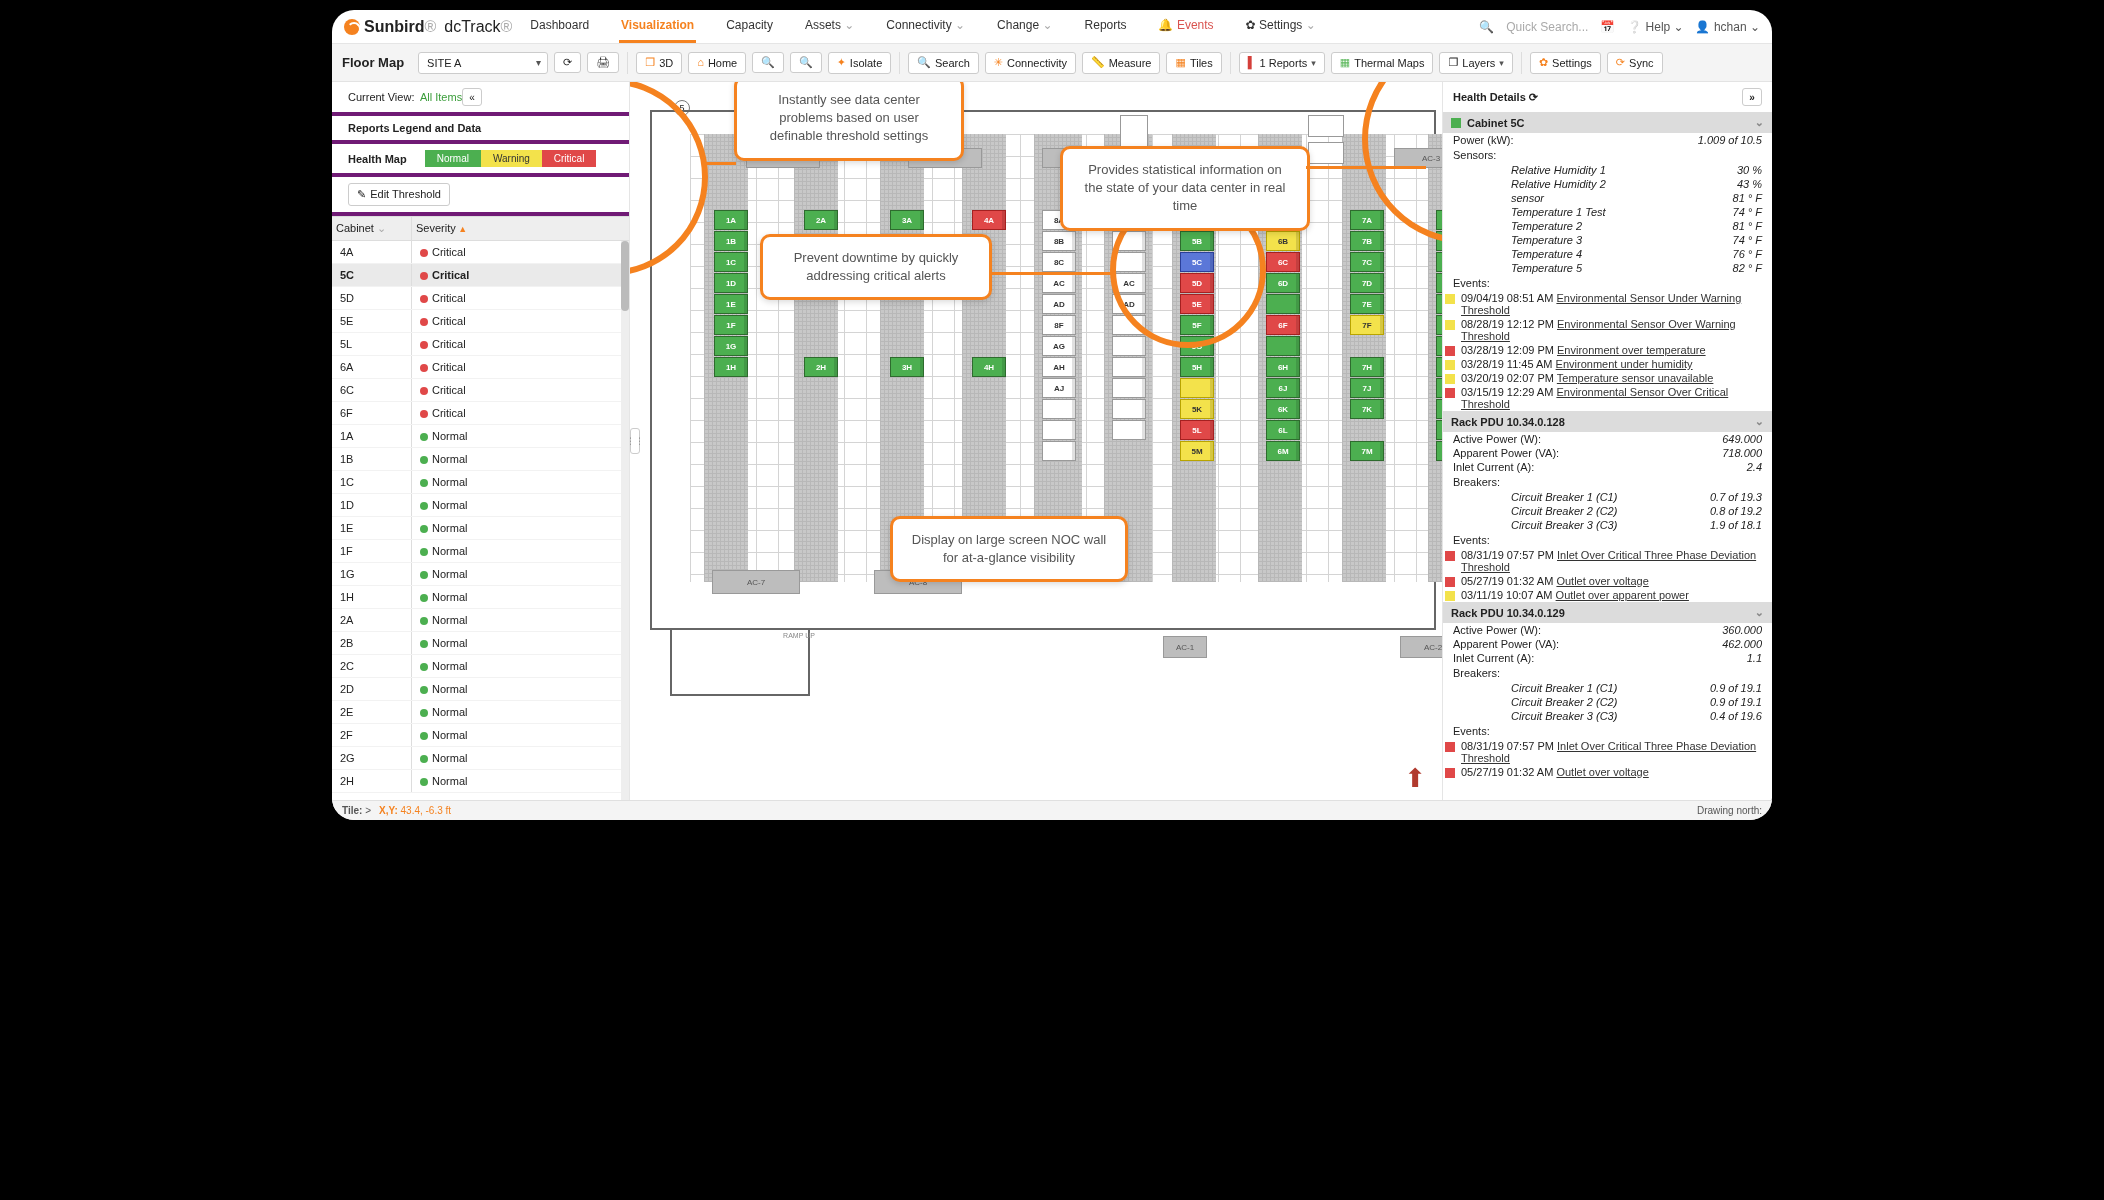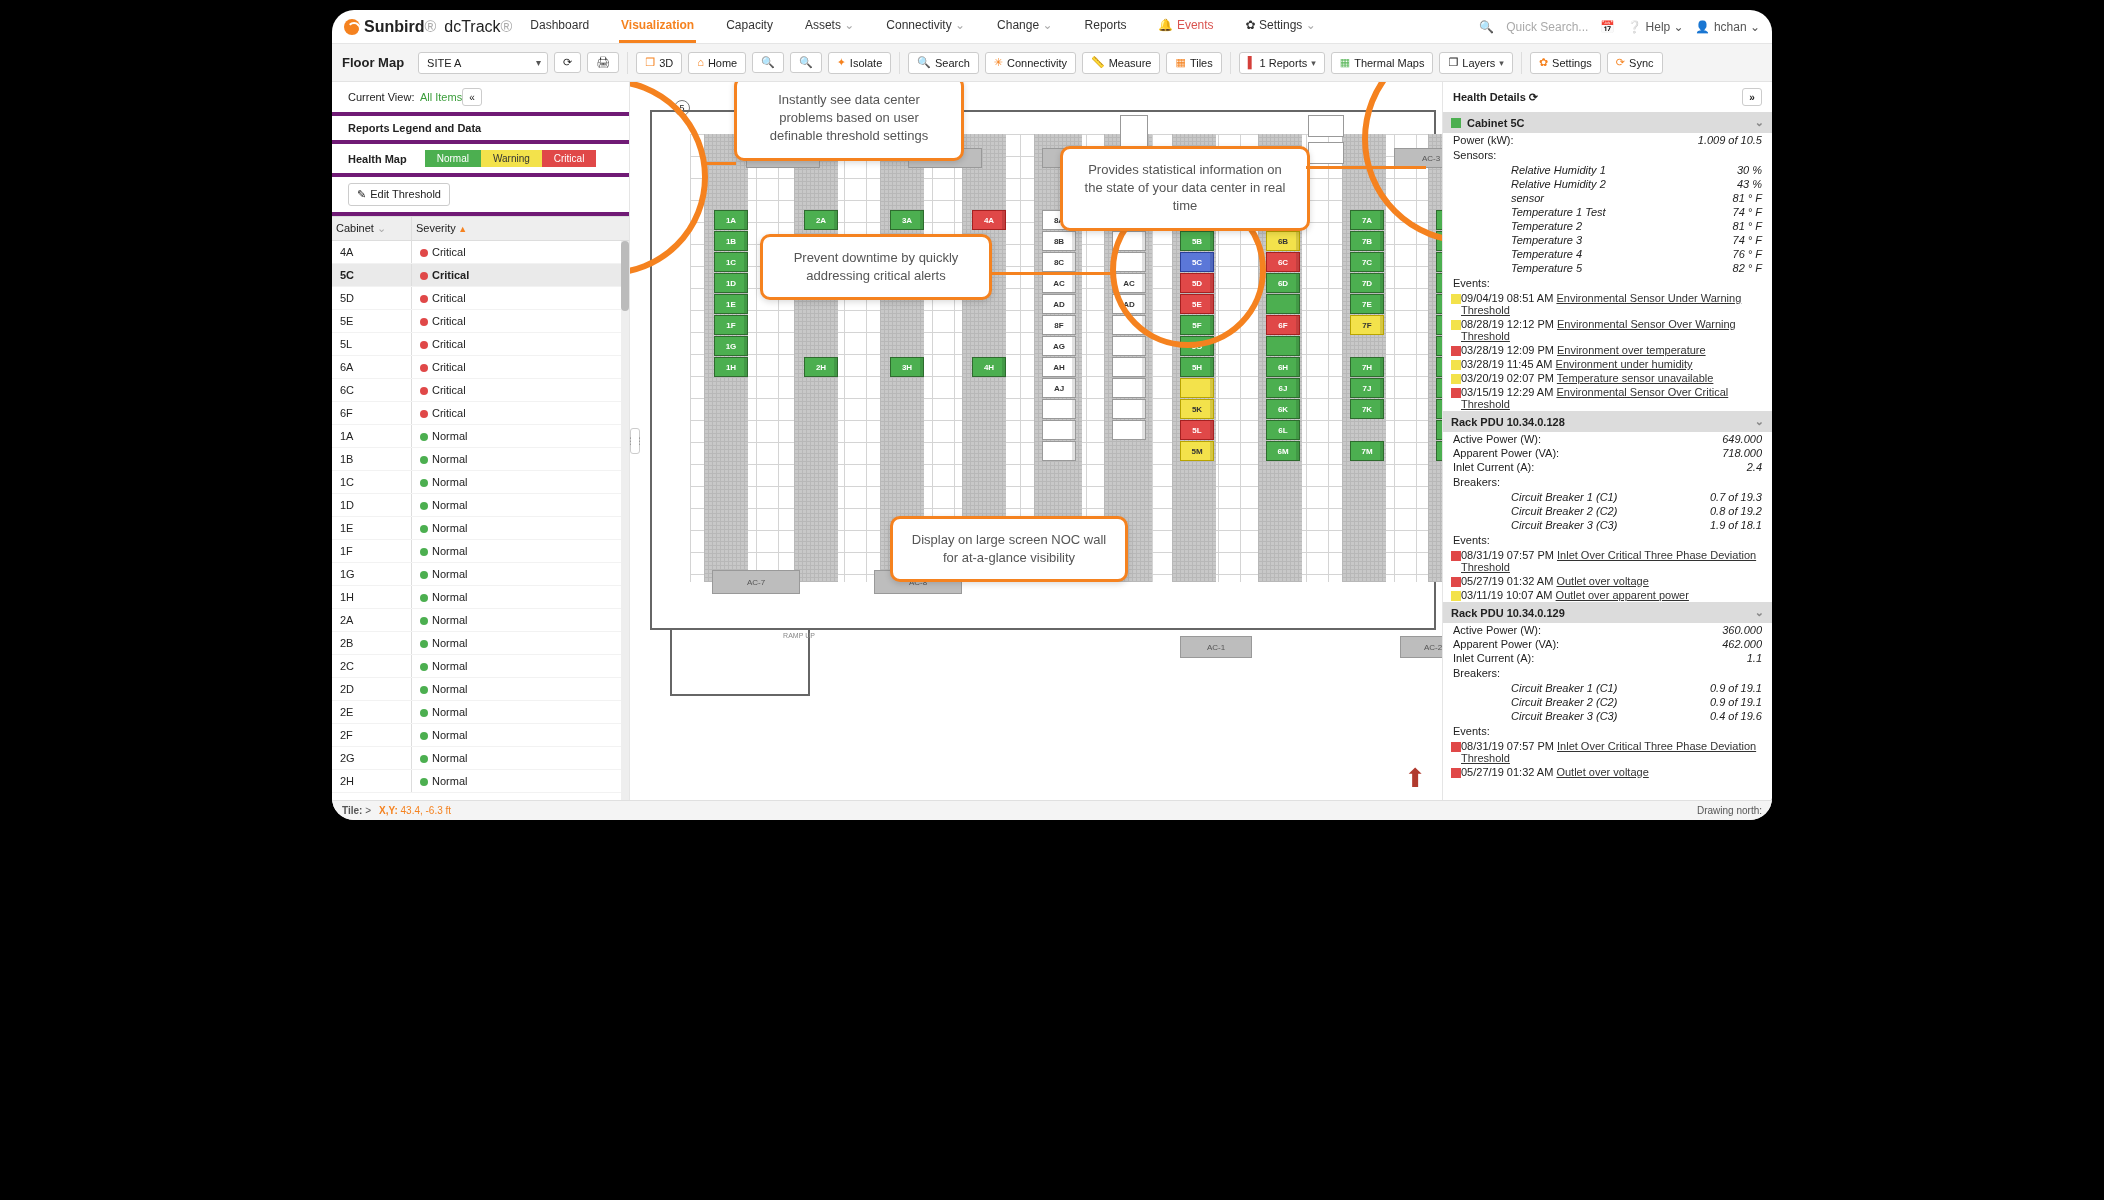--- a/index.html
+++ b/index.html
@@ -94,21 +94,21 @@
   .sq-g{background:#4caf50;}
   .sq-y{background:#f3e24b;}
   .sq-r{background:#e04848;}
   .rp-bar .chev{margin-left:auto;color:#888;}
   .kv{display:flex;justify-content:space-between;padding:1px 10px;}
   .kv .k{color:#222;}
   .kv .v{color:#222;font-style:italic;}
   .kv.indent .k{padding-left:58px;font-style:italic;}
   .kv.noindent .k{font-style:normal;}
   .sec-label{padding:2px 10px;}
-  .ev-row{display:flex;padding:1px 8px;align-items:flex-start;}
+  .ev-row{display:flex;gap:6px;padding:1px 2px;align-items:flex-start;}
   .ev-row .sq{width:10px;height:10px;margin-top:2px;flex:none;}
   .ev-row a{color:#333;text-decoration:underline;}
 
   
   .status{position:absolute;left:0;right:0;bottom:0;height:20px;background:#f4f4f4;border-top:1px solid #e0e0e0;display:flex;align-items:center;font-size:10px;color:#555;padding:0 10px;}
   .status .tile{color:#555;}
   .status .xy{color:#f5821f;margin-left:8px;}
   .status .north{margin-left:auto;}
   .lt{color:#aaa;}
 </style>
@@ -367,21 +367,21 @@
         <div class="ac-unit" style="left:258px;top:48px;width:74px;height:20px">AC-5</div>
         <div class="ac-unit" style="left:392px;top:48px;width:28px;height:20px"></div>
         <div class="ac-unit" style="left:744px;top:48px;width:74px;height:20px">AC-3</div>
 
         <div class="ac-unit" style="left:658px;top:15px;width:36px;height:22px;background:#fff"></div>
         <div class="ac-unit" style="left:658px;top:42px;width:36px;height:22px;background:#fff"></div>
         <div class="ac-unit" style="left:470px;top:15px;width:28px;height:52px;background:#fff"></div>
 
         <div class="ac-unit" style="left:62px;bottom:166px;width:88px;height:24px">AC-7</div>
         <div class="ac-unit" style="left:224px;bottom:166px;width:88px;height:24px">AC-8</div>
-        <div class="ac-unit" style="left:530px;bottom:102px;width:72px;height:22px">AC-1</div>
+        <div class="ac-unit" style="left:513px;bottom:102px;width:44px;height:22px">AC-1</div>
         <div class="ac-unit" style="left:750px;bottom:102px;width:66px;height:22px">AC-2</div>
 
         <div id="rack-cols">
             <div class="rack-col" style="left: 64px;">
               <div class="rack rk-g">1A</div>
               <div class="rack rk-g">1B</div>
               <div class="rack rk-g">1C</div>
               <div class="rack rk-g">1D</div>
               <div class="rack rk-g">1E</div>
               <div class="rack rk-g">1F</div>

